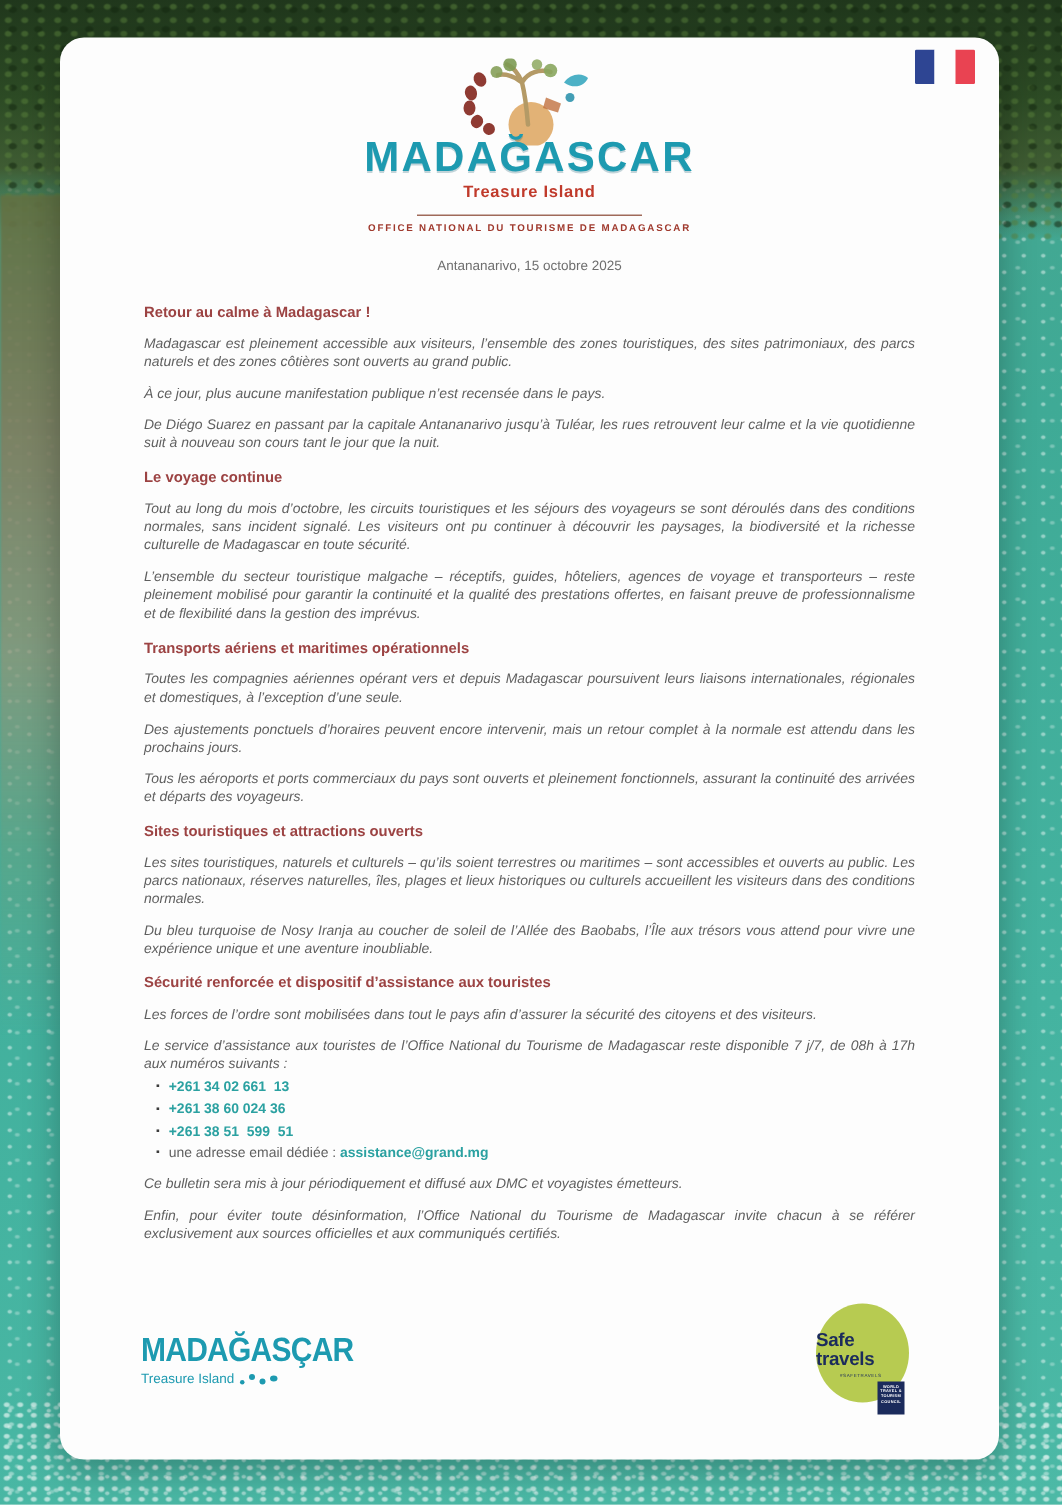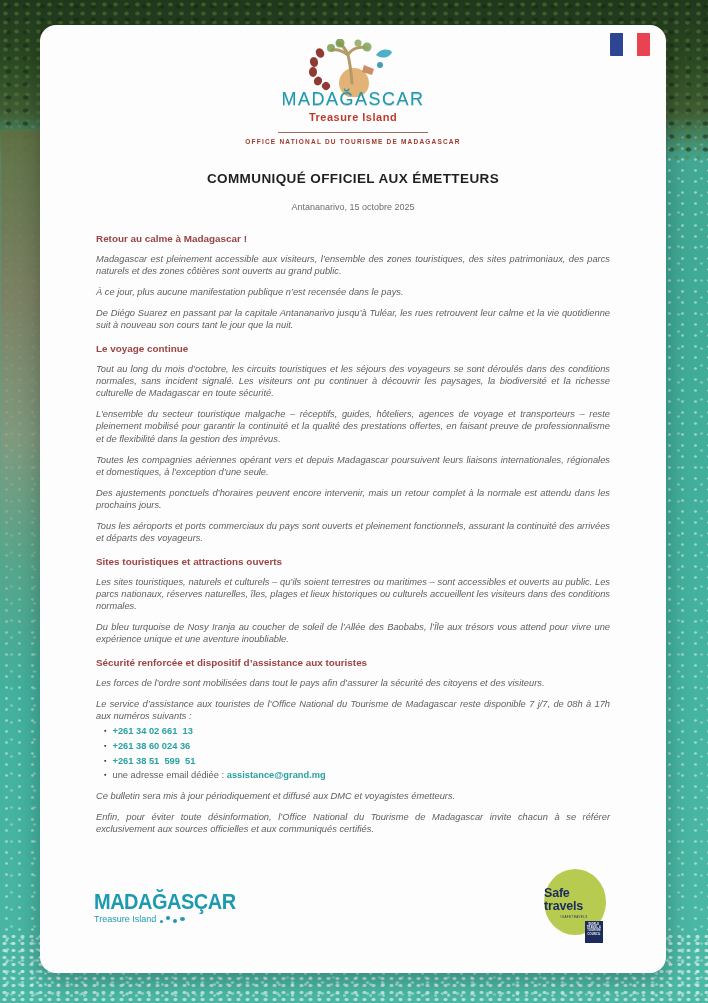--- a/index.html
+++ b/index.html
@@ -63,21 +63,21 @@
   
   .flag{position:absolute;top:8px;right:16px;width:40px;height:23px;display:flex;border-radius:1px;overflow:hidden;}
   .flag span{flex:1;}
   .flag .b{background:#2e4593;}
   .flag .w{background:#fdfdfd;}
   .flag .r{background:#e94352;}
   
   .logo{margin-top:14px;text-align:center;}
   .logo-art{display:block;margin:0 auto -8px;}
   .logo-title{
-    font-size:18px;font-weight:normal;letter-spacing:1.5px;color:var(--logo-teal);
+    font-size:28px;font-weight:bold;letter-spacing:1.5px;color:var(--logo-teal);
     text-shadow:0 1px 0 rgba(20,90,110,.25);
   }
   .logo-sub{color:var(--logo-red);font-size:11px;font-weight:bold;margin-top:1px;letter-spacing:.5px;}
   .logo-rule{width:150px;height:1px;background:#a06a5a;margin:9px auto 5px;}
   .logo-caption{font-size:6.5px;letter-spacing:1.2px;color:#a03a2e;font-weight:bold;}
   
   .doc-title{
     margin:26px 0 0;text-align:center;font-size:13.5px;font-weight:bold;
     color:#1f1f1f;letter-spacing:.4px;
   }
@@ -169,34 +169,34 @@
       <path d="M108 16 c4 -6 12 -7 16 -3 c-2 5 -9 8 -16 3 z" fill="#3aa8c0" opacity="0.9"></path>
       <circle cx="112" cy="26" r="3" fill="#2f93ad" opacity="0.9"></circle>
       <path d="M96 26 l10 4 -2 6 -10 -3 z" fill="#c0703f" opacity="0.8"></path>
     </svg>
     <div class="logo-title">MADAĞASCAR</div>
     <div class="logo-sub">Treasure Island</div>
     <div class="logo-rule"></div>
     <div class="logo-caption">OFFICE NATIONAL DU TOURISME DE MADAGASCAR</div>
   </div>
 
-  <h1 class="doc-title">COMMUNIQUÉ OFFICIEL AUX ÉMETTEURS</h1>
   <div class="dateline">Antananarivo, 15 octobre 2025</div>
 
   <div class="content">
 
     <h3 class="section-heading first">Retour au calme à Madagascar !</h3>
     <p>Madagascar est pleinement accessible aux visiteurs, l’ensemble des zones touristiques, des sites patrimoniaux, des parcs naturels et des zones côtières sont ouverts au grand public.</p>
     <p>À ce jour, plus aucune manifestation publique n’est recensée dans le pays.</p>
     <p>De Diégo Suarez en passant par la capitale Antananarivo jusqu’à Tuléar, les rues retrouvent leur calme et la vie quotidienne suit à nouveau son cours tant le jour que la nuit.</p>
 
     <h3 class="section-heading">Le voyage continue</h3>
     <p>Tout au long du mois d’octobre, les circuits touristiques et les séjours des voyageurs se sont déroulés dans des conditions normales, sans incident signalé. Les visiteurs ont pu continuer à découvrir les paysages, la biodiversité et la richesse culturelle de Madagascar en toute sécurité.</p>
     <p>L’ensemble du secteur touristique malgache – réceptifs, guides, hôteliers, agences de voyage et transporteurs – reste pleinement mobilisé pour garantir la continuité et la qualité des prestations offertes, en faisant preuve de professionnalisme et de flexibilité dans la gestion des imprévus.</p>
 
+    <h3 class="section-heading">Transports aériens et maritimes opérationnels</h3>
     <p>Toutes les compagnies aériennes opérant vers et depuis Madagascar poursuivent leurs liaisons internationales, régionales et domestiques, à l’exception d’une seule.</p>
     <p>Des ajustements ponctuels d’horaires peuvent encore intervenir, mais un retour complet à la normale est attendu dans les prochains jours.</p>
     <p>Tous les aéroports et ports commerciaux du pays sont ouverts et pleinement fonctionnels, assurant la continuité des arrivées et départs des voyageurs.</p>
 
     <h3 class="section-heading">Sites touristiques et attractions ouverts</h3>
     <p>Les sites touristiques, naturels et culturels – qu’ils soient terrestres ou maritimes – sont accessibles et ouverts au public. Les parcs nationaux, réserves naturelles, îles, plages et lieux historiques ou culturels accueillent les visiteurs dans des conditions normales.</p>
     <p>Du bleu turquoise de Nosy Iranja au coucher de soleil de l’Allée des Baobabs, l’Île aux trésors vous attend pour vivre une expérience unique et une aventure inoubliable.</p>
 
     <h3 class="section-heading">Sécurité renforcée et dispositif d’assistance aux touristes</h3>
     <p>Les forces de l’ordre sont mobilisées dans tout le pays afin d’assurer la sécurité des citoyens et des visiteurs.</p>

